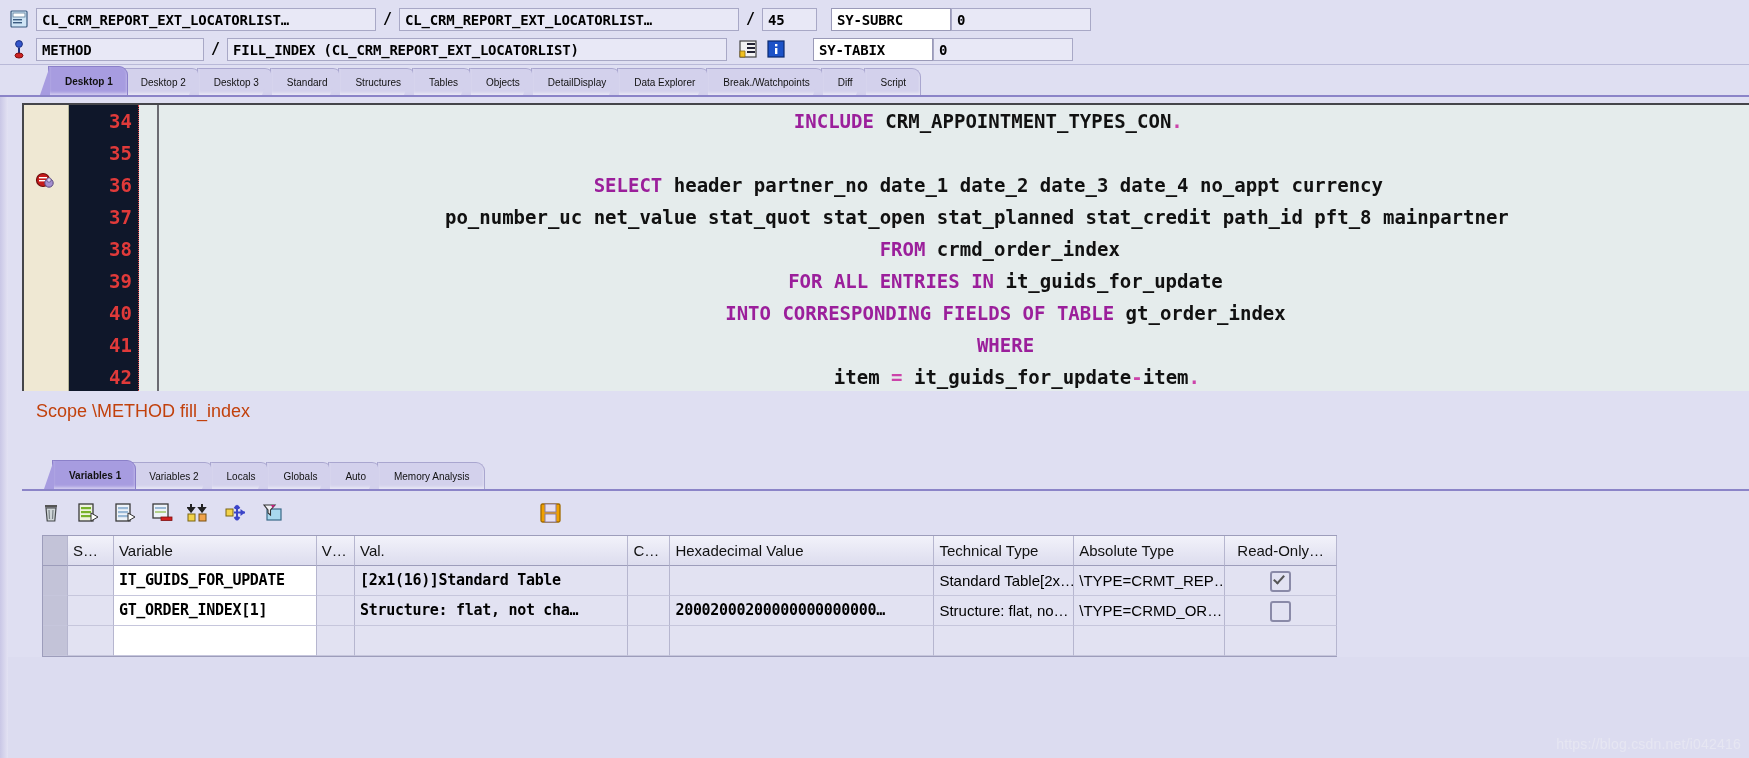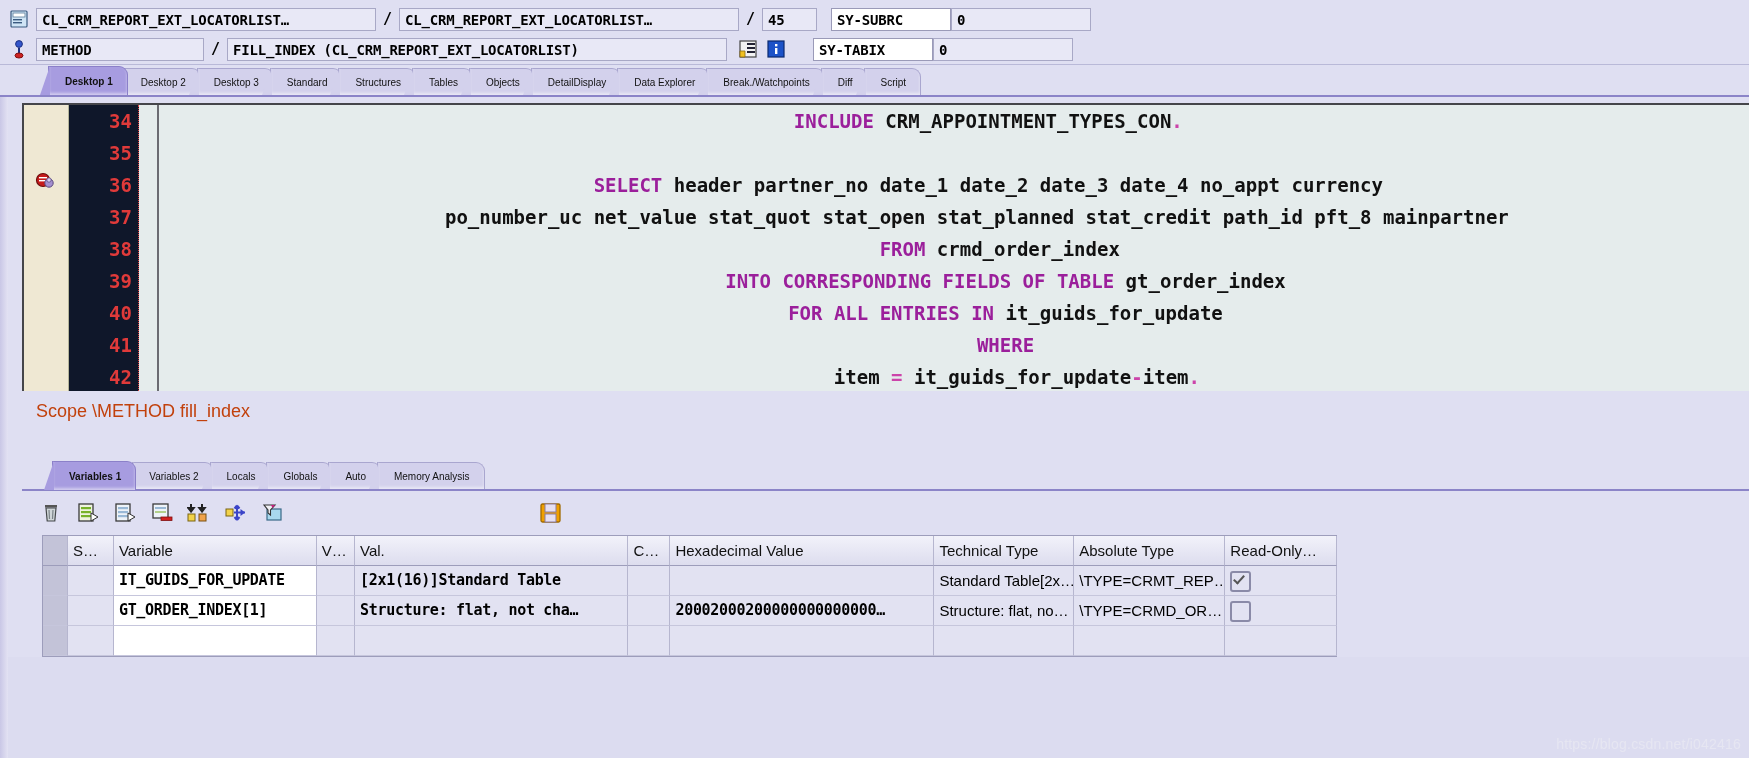--- a/index.html
+++ b/index.html
@@ -165,21 +165,21 @@
     color:#c2410c;
     height:26px;
     box-sizing:border-box;
   }
   .spacer-lg{height:38px;background:#dfdff2;}
 
   
   .lowerwrap{background:#dfdff2;padding-left:22px;}
   .tabstrip2{
     height:30px;
-    display:flex;align-items:center;
+    display:flex;align-items:flex-end;
     padding-left:30px;
     border-bottom:2px solid #8b84c8;
     box-sizing:border-box;
   }
   .toolbar{
     height:44px;
     display:flex;align-items:center;
     padding-left:16px;
     gap:11px;
     background:#dfdff2;
@@ -239,21 +239,21 @@
     position:relative;
   }
   .chk.on::after{
     content:"";
     position:absolute;left:4px;top:0px;
     width:4px;height:9px;
     border:solid #555;
     border-width:0 2px 2px 0;
     transform:rotate(42deg);
   }
-  .c-ro{text-align:left;}
+  .c-ro{text-align:center;}
   .watermark{
     position:absolute;
     right:8px;bottom:6px;
     color:#e6e6f2;
     font-size:14px;
     letter-spacing:.2px;
     pointer-events:none;
   }
   .leftedge{
     position:absolute;left:0;top:78px;width:8px;bottom:0;
@@ -359,22 +359,22 @@
         <div class="cl">41</div>
         <div class="cl">42</div>
       </div>
     <div class="gutter-gap"></div>
     <div class="codelines" id="code-lines">
         <div class="cl"><span class="">      </span><span class="kw">INCLUDE</span><span class=""> CRM_APPOINTMENT_TYPES_CON</span><span class="op">.</span></div>
         <div class="cl"></div>
         <div class="cl"><span class="">      </span><span class="kw">SELECT</span><span class=""> header partner_no date_1 date_2 date_3 date_4 no_appt currency</span></div>
         <div class="cl"><span class="">    po_number_uc net_value stat_quot stat_open stat_planned stat_credit path_id pft_8 mainpartner</span></div>
         <div class="cl"><span class="">        </span><span class="kw">FROM</span><span class=""> crmd_order_index</span></div>
+        <div class="cl"><span class="">         </span><span class="kw">FOR ALL ENTRIES IN</span><span class=""> it_guids_for_update</span></div>
         <div class="cl"><span class="">         </span><span class="kw">INTO CORRESPONDING FIELDS OF TABLE</span><span class=""> gt_order_index</span></div>
-        <div class="cl"><span class="">         </span><span class="kw">FOR ALL ENTRIES IN</span><span class=""> it_guids_for_update</span></div>
         <div class="cl"><span class="">         </span><span class="kw">WHERE</span></div>
         <div class="cl"><span class="">           item </span><span class="op">=</span><span class=""> it_guids_for_update</span><span class="op">-</span><span class="">item</span><span class="op">.</span></div>
       </div>
   </div>
 </div>
 
 <div class="scopebar">Scope \METHOD fill_index</div>
 <div class="spacer-lg"></div>
 
 <div class="lowerwrap">

